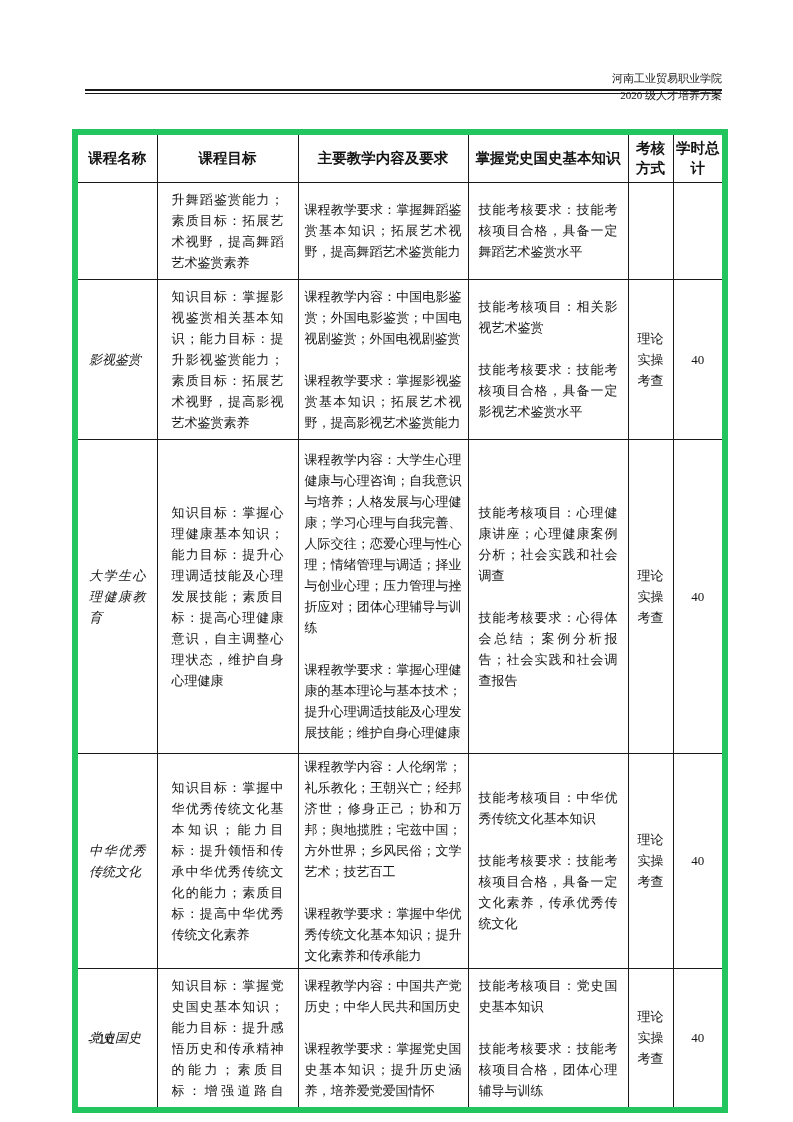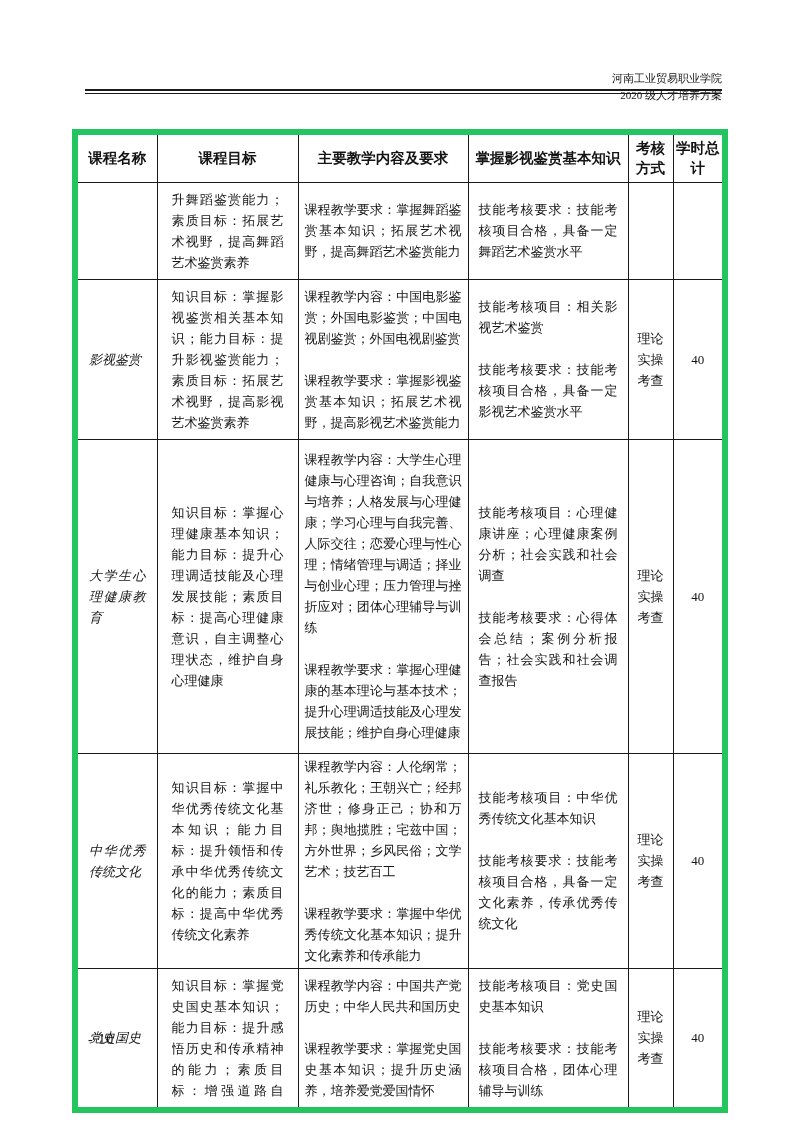--- a/index.html
+++ b/index.html
@@ -102,21 +102,21 @@
     <col style="width:170px">
     <col style="width:160px">
     <col style="width:45px">
     <col style="width:52px">
   </colgroup>
   <thead>
     <tr class="row-head">
       <th>课程名称</th>
       <th>课程目标</th>
       <th>主要教学内容及要求</th>
-      <th>掌握影视鉴赏基本知识</th>
+      <th>掌握党史国史基本知识</th>
       <th>考核方式</th>
       <th>学时总计</th>
     </tr>
   </thead>
   <tbody>
     <tr class="row-0">
       <td class="c-name"></td>
       <td class="c-obj">升舞蹈鉴赏能力；素质目标：拓展艺术视野，提高舞蹈艺术鉴赏素养</td>
       <td class="c-content">课程教学要求：掌握舞蹈鉴赏基本知识；拓展艺术视野，提高舞蹈艺术鉴赏能力</td>
       <td class="c-assess">技能考核要求：技能考核项目合格，具备一定舞蹈艺术鉴赏水平</td>

